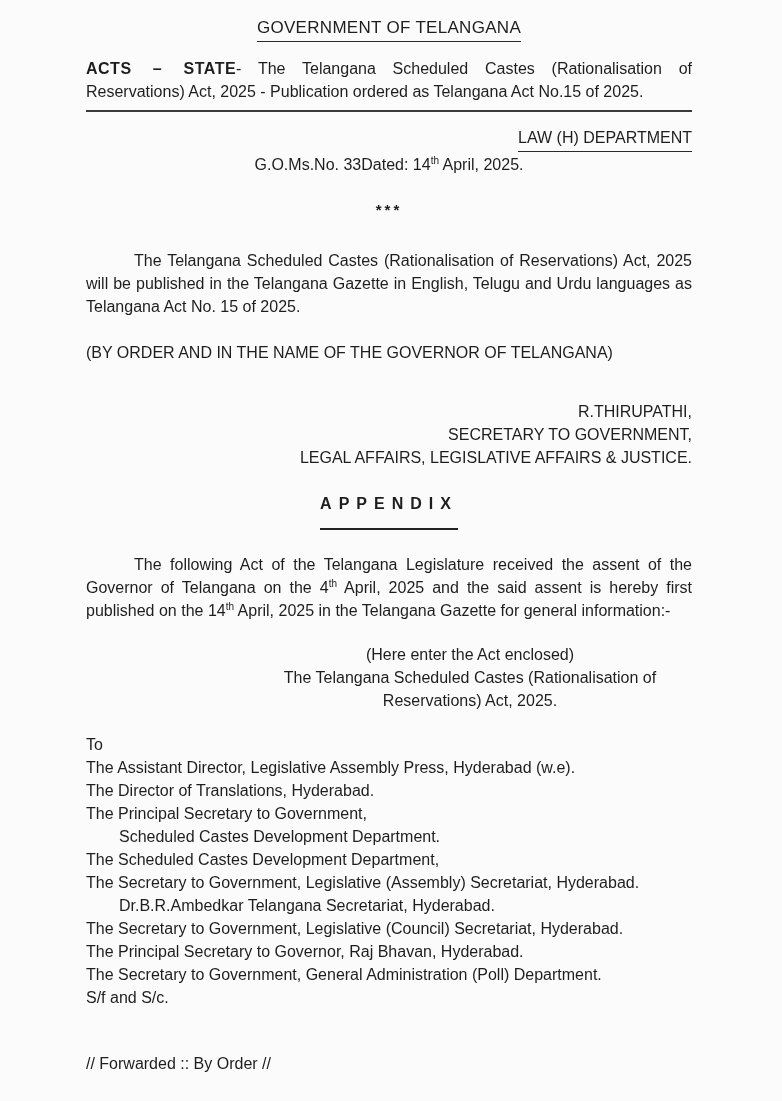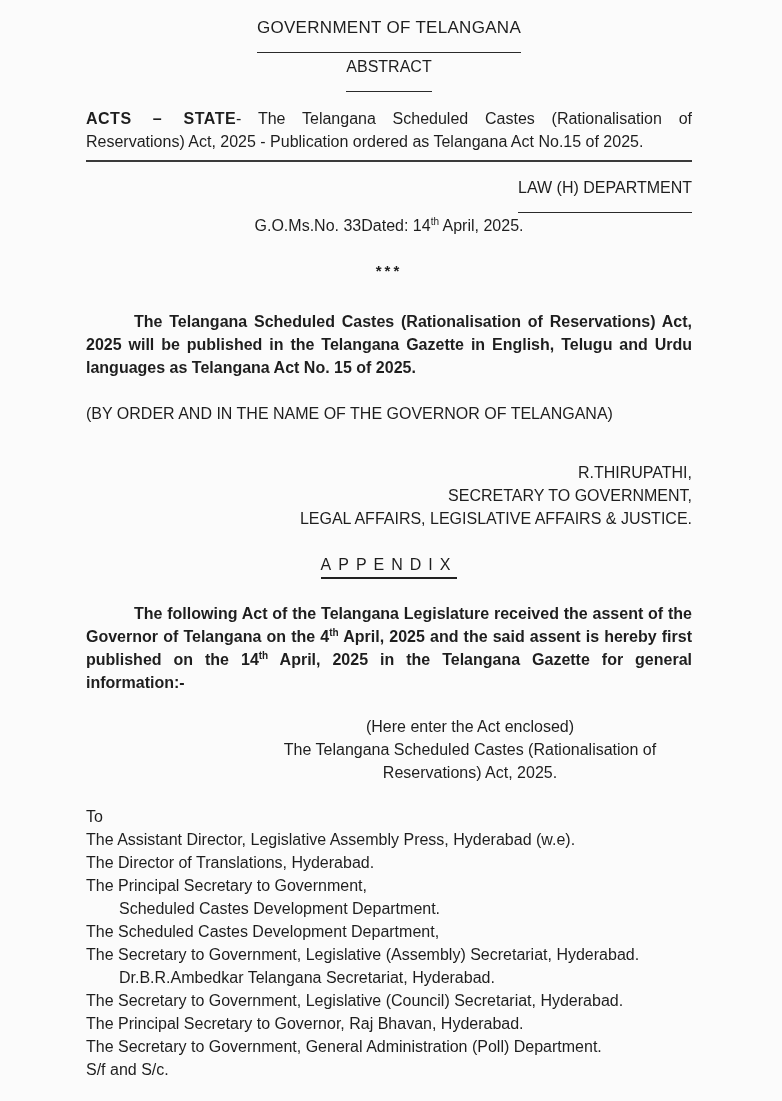--- a/index.html
+++ b/index.html
@@ -11,67 +11,66 @@
     font-size: 16px;
     color: #1e1e1e;
     line-height: 23px;
     overflow: hidden;
   }
   .page { padding: 16px 90px 0 86px; }
   .center { text-align: center; }
   .underlined {
     display: inline-block;
     border-bottom: 1.5px solid #2a2a2a;
-    padding-bottom: 13px;
+    padding-bottom: 2px;
   }
   .doc-title { font-size: 17px; letter-spacing: 0.3px; }
   .doc-subtitle { margin-top: 2px; }
   .subject-block {
     margin-top: 15px;
     text-align: justify;
     border-bottom: 2px solid #3a3a3a;
     padding-bottom: 7px;
   }
   .subject-lead { font-weight: bold; letter-spacing: 0.5px; word-spacing: 4px; }
   .dept-row { margin-top: 14px; text-align: right; }
   .meta-row {
     display: flex;
     justify-content: center;
     align-items: baseline;
     margin-top: 1px;
   }
   sup { font-size: 10px; line-height: 0; vertical-align: super; }
   .separator { margin-top: 22px; text-align: center; letter-spacing: 3px; font-weight: bold; font-size: 15px; }
-  .para { text-align: justify; text-indent: 48px; font-weight: bold; }
+  .para { text-align: justify; text-indent: 48px; }
   .publication-para { margin-top: 28px; }
   .by-order-line { margin-top: 23px; text-align: left; }
   .signature-block { margin-top: 36px; padding-left: 192px; text-align: right; }
   .appendix-heading { margin-top: 23px; text-align: center; }
   .appendix-heading .head-text {
-    font-weight: normal;
+    font-weight: bold;
     font-size: 16px;
     letter-spacing: 7px;
     display: inline-block;
     border-bottom: 2px solid #222;
-    padding-bottom: 1px;
+    padding-bottom: 13px;
   }
   .appendix-para { margin-top: 23px; }
   .enclosure-block { margin-top: 21px; padding-left: 162px; text-align: center; }
   .recipients-block { margin-top: 21px; }
   .recipient-line.indent { padding-left: 33px; }
   .forwarded-line { margin-top: 43px; }
 </style>
 </head>
 <body>
 
 <div class="page">
 
   <div class="center">
     <span class="underlined doc-title">GOVERNMENT OF TELANGANA</span>
-    <div class="doc-subtitle"><span class="underlined">ABSTRACT</span></div>
   </div>
 
   <p class="subject-block"><span class="subject-lead">ACTS – STATE</span><span>- The Telangana Scheduled Castes (Rationalisation of Reservations) Act, 2025 - Publication ordered as Telangana Act No.15 of 2025.</span></p>
 
   <div class="dept-row">
     <span class="underlined">LAW (H) DEPARTMENT</span>
   </div>
 
   <div class="meta-row">
     <span>G.O.Ms.No. 33</span>

